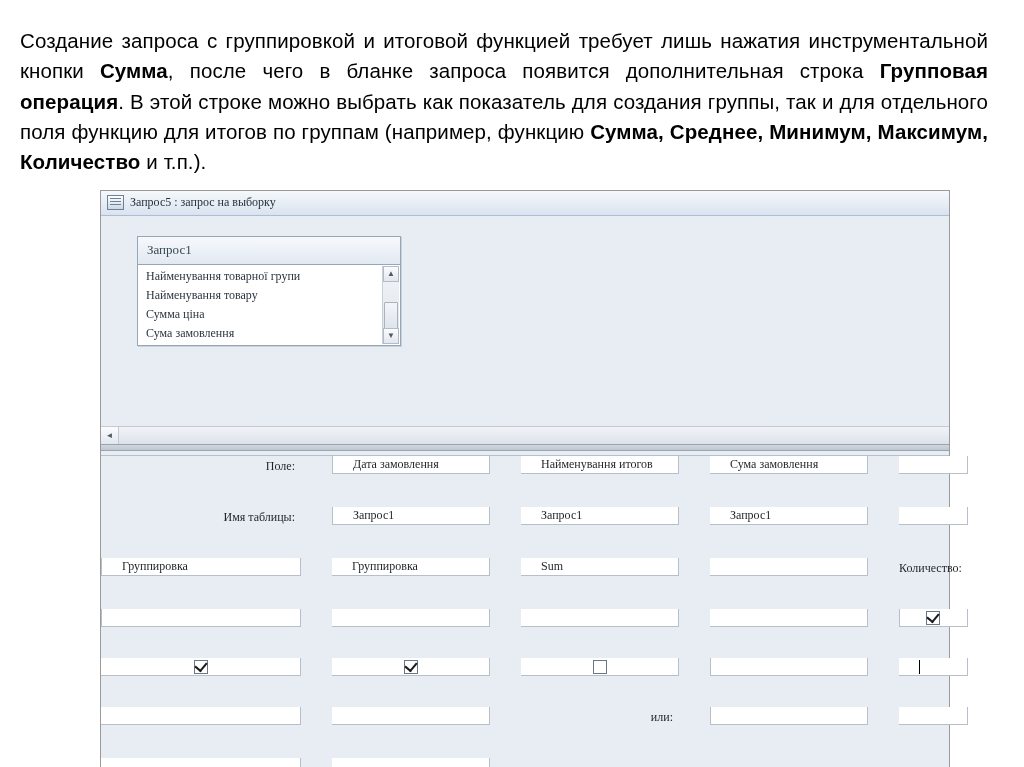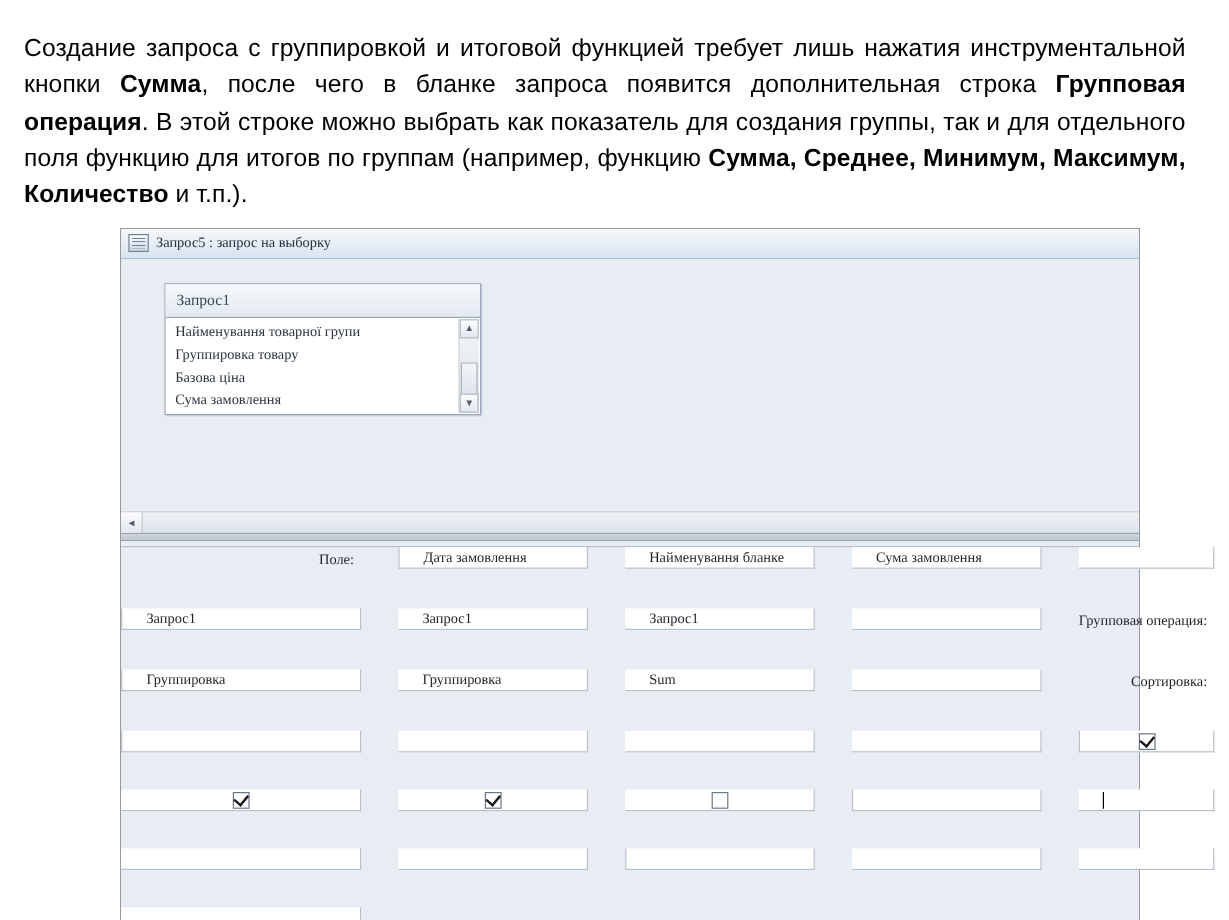--- a/index.html
+++ b/index.html
@@ -205,22 +205,22 @@
   <div class="titlebar">
     <span class="db-icon"></span>
     <span>Запрос5 : запрос на выборку</span>
   </div>
 
   <div class="upper-pane">
     <div class="table-panel">
       <div class="table-header">Запрос1</div>
       <div class="table-body" style="position:relative;">
         <div class="field-item">Найменування товарної групи</div>
-        <div class="field-item">Группировка товару</div>
-        <div class="field-item">Базова ціна</div>
+        <div class="field-item">Найменування товару</div>
+        <div class="field-item">Сумма ціна</div>
         <div class="field-item">Сума замовлення</div>
         <div class="sp-scroll">
           <div class="sp-btn">▲</div>
           <div class="sp-thumb"></div>
           <div class="sp-btn" style="position:absolute;left:0;right:0;bottom:0">▼</div>
         </div>
       </div>
     </div>
   </div>
 
@@ -229,51 +229,52 @@
     <div style="flex:1"></div>
   </div>
 
   <div class="splitter"></div>
 
   <div class="lower-pane">
     <div class="grid grid-wrap">
 
       <div class="row-label">Поле:</div>
       <div class="cell first-col grid-header-row">Дата замовлення</div>
-      <div class="cell">Найменування бланке</div>
+      <div class="cell">Найменування итогов</div>
       <div class="cell">Сума замовлення</div>
       <div class="cell tail"></div>
 
+      <div class="row-label">Имя таблицы:</div>
       <div class="cell first-col">Запрос1</div>
       <div class="cell">Запрос1</div>
       <div class="cell">Запрос1</div>
       <div class="cell tail"></div>
 
-      <div class="row-label">Групповая операция:</div>
       <div class="cell first-col">Группировка</div>
       <div class="cell">Группировка</div>
       <div class="cell">Sum</div>
       <div class="cell tail"></div>
 
-      <div class="row-label">Сортировка:</div>
+      <div class="row-label">Количество:</div>
       <div class="cell first-col empty"></div>
       <div class="cell empty"></div>
       <div class="cell empty"></div>
       <div class="cell tail"></div>
 
       <div class="cell first-col check"><span class="chk on"></span></div>
       <div class="cell check"><span class="chk on"></span></div>
       <div class="cell check"><span class="chk on"></span></div>
       <div class="cell tail check"><span class="chk"></span></div>
 
       <div class="cell first-col empty"></div>
       <div class="cell empty"><span class="criteria-caret"></span></div>
       <div class="cell empty"></div>
       <div class="cell tail"></div>
 
+      <div class="row-label">или:</div>
       <div class="cell first-col empty"></div>
       <div class="cell empty"></div>
       <div class="cell empty"></div>
       <div class="cell tail"></div>
 
     </div>
   </div>
 </div>
 
 </body></html>

